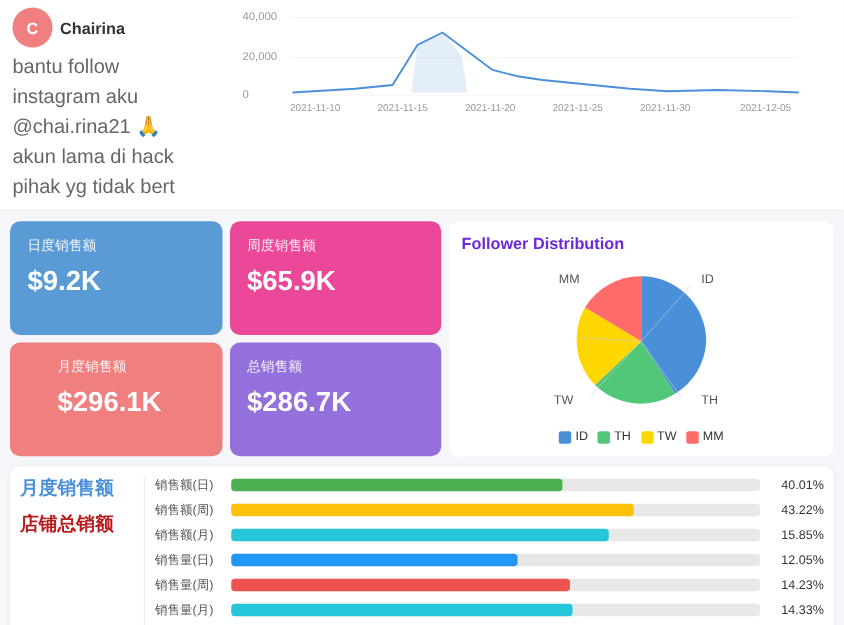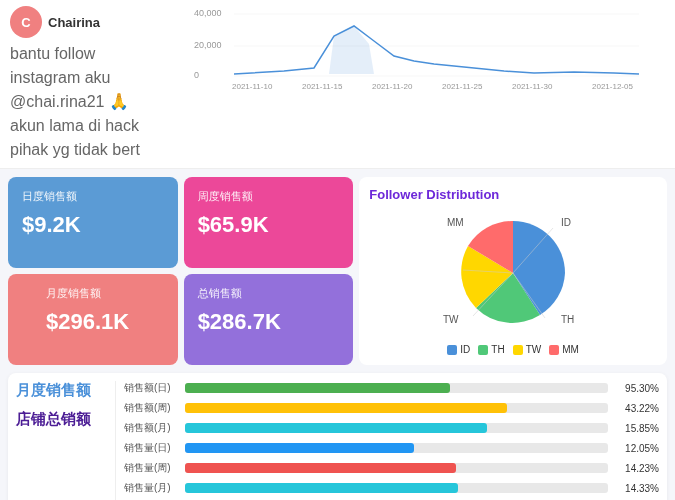--- a/index.html
+++ b/index.html
@@ -152,33 +152,33 @@
   </div>
 </div>
 
 <div style="display:flex; background:white; padding:8px; gap:8px; margin:0 8px 8px 8px; border-radius:8px; box-shadow:0 1px 4px rgba(0,0,0,0.06);">
 
   <div style="width:100px; flex-shrink:0; padding-right:8px; border-right:1px solid #eee;">
     <div style="margin-bottom:10px;">
       <div style="font-size:15px; font-weight:bold; color:#4a90d9;">月度销售额</div>
     </div>
     <div style="margin-bottom:6px;">
-      <div style="font-size:15px; font-weight:bold; color:#4c1d95;">店铺总销额</div>
+      <div style="font-size:15px; font-weight:bold; color:#b91c1c;">店铺总销额</div>
     </div>
   </div>
 
   <div style="flex:1;">
 
     <div id="bar-rows-container">
         <div class="bar-row">
       <div class="bar-row-label">销售额(日)</div>
       <div class="bar-track">
         <div class="bar-fill" style="width:62.64%; background:#4caf50;"></div>
       </div>
-      <div class="bar-pct">95.30%</div>
+      <div class="bar-pct">40.01%</div>
     </div>
         <div class="bar-row">
       <div class="bar-row-label">销售额(周)</div>
       <div class="bar-track">
         <div class="bar-fill" style="width:76.005%; background:#ffc107;"></div>
       </div>
       <div class="bar-pct">43.22%</div>
     </div>
         <div class="bar-row">
       <div class="bar-row-label">销售额(月)</div>

